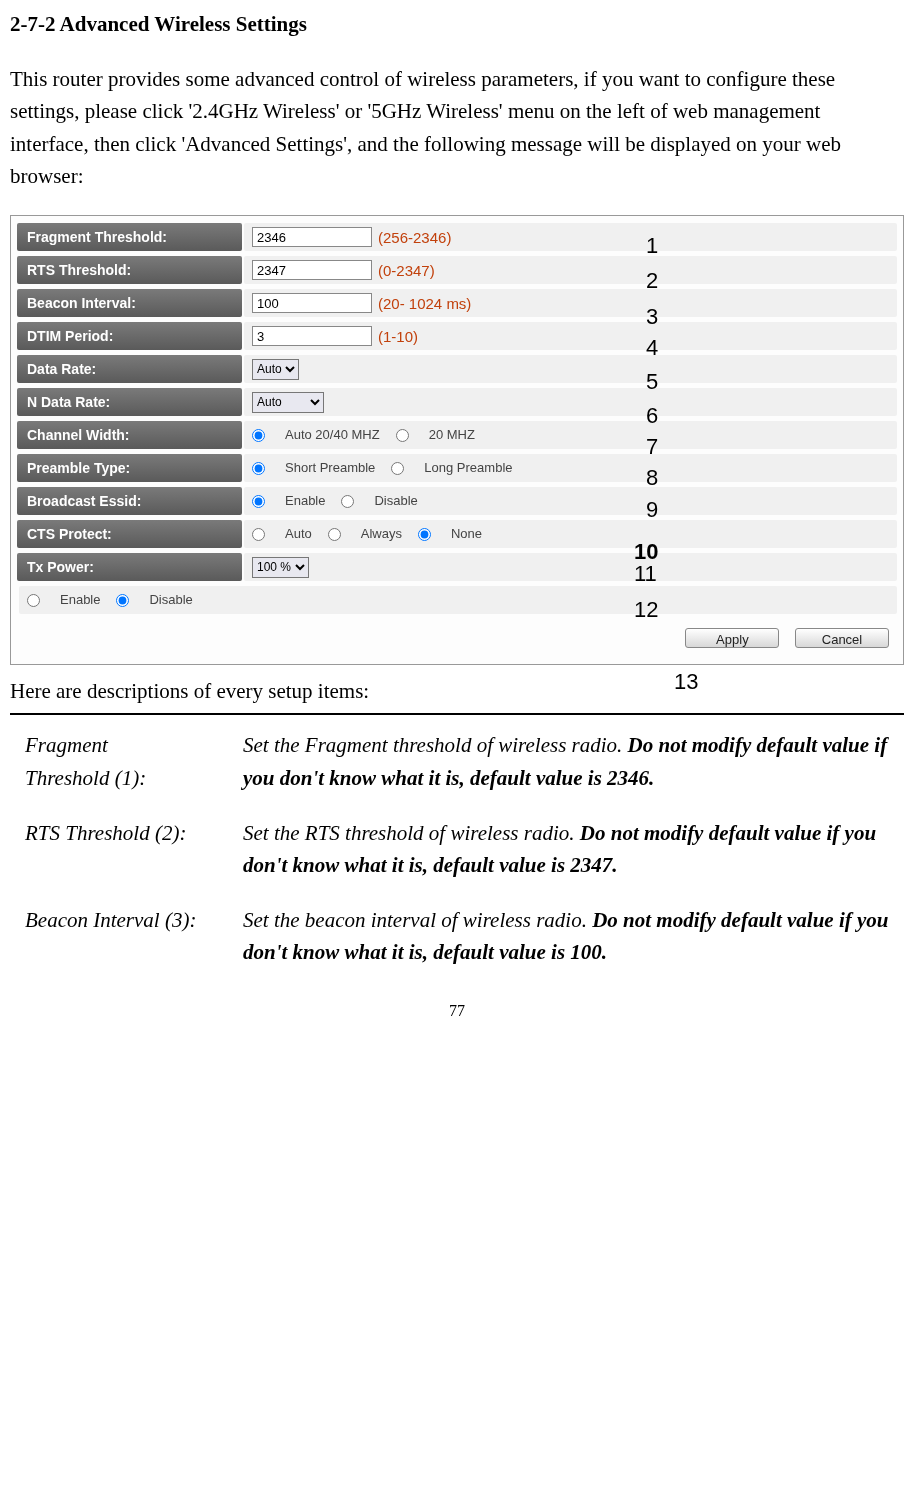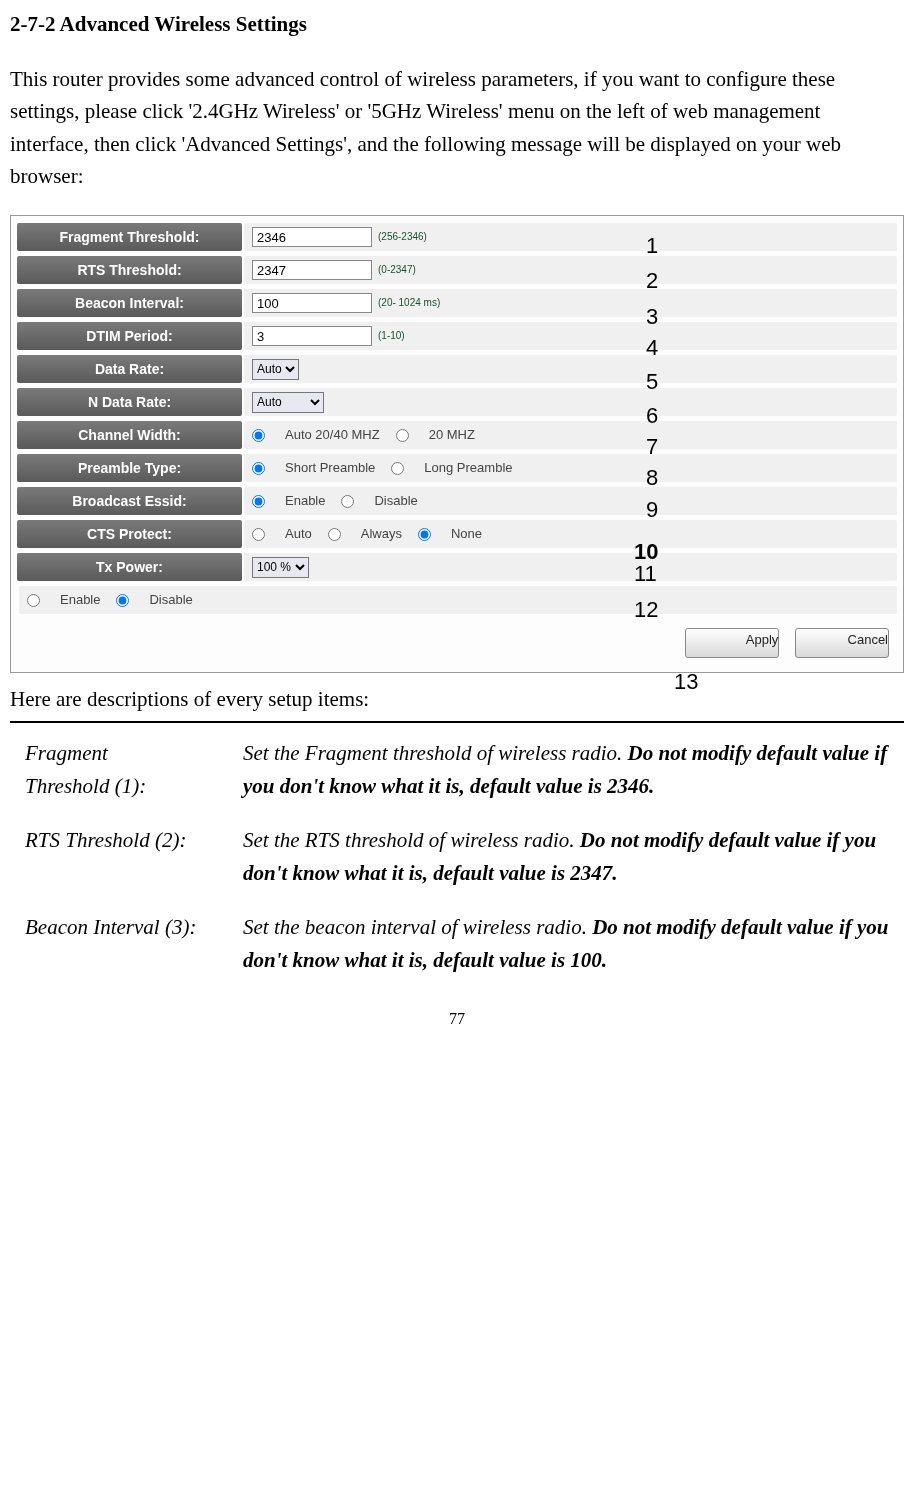--- a/index.html
+++ b/index.html
@@ -36,21 +36,21 @@
     display: flex;
     align-items: center;
     height: 31px;
     margin-bottom: 2px;
   }
   .form-label {
     width: 225px;
     background: linear-gradient(to bottom, #7a7a7a, #5a5a5a);
     color: #fff;
     font-weight: bold;
-    text-align: center;
+    text-align: left;
     padding: 0 10px;
     height: 28px;
     line-height: 28px;
     font-size: 14px;
     border-radius: 2px;
   }
   .form-ctrl {
     flex: 1;
     padding-left: 8px;
     display: flex;
@@ -69,41 +69,41 @@
     padding: 0 4px;
     background: #fff;
   }
   .form-ctrl select {
     height: 21px;
     border: 1px solid #777;
     font-size: 12px;
     background: #e8e8f0;
   }
   .form-ctrl .hint {
-    color: #14532d;
-    font-size: 10px;
+    color: #c2410c;
+    font-size: 15px;
   }
   .form-ctrl label.radio {
     display: inline-flex;
     align-items: center;
     gap: 20px;
     margin-right: 10px;
     color: #444;
   }
   .btnrow {
     text-align: right;
     padding: 10px 8px 4px 0;
   }
   .btn {
     display: inline-block;
     min-width: 94px;
-    height: 30px;
+    height: 20px;
     line-height: 22px;
     font-size: 13px;
-    text-align: right;
+    text-align: center;
     background: linear-gradient(to bottom, #ffffff, #d8d8d8);
     border: 1px solid #888;
     border-radius: 3px;
     margin-left: 12px;
     color: #222;
     cursor: pointer;
   }
   .annot {
     position: absolute;
     font-family: Arial, sans-serif;

